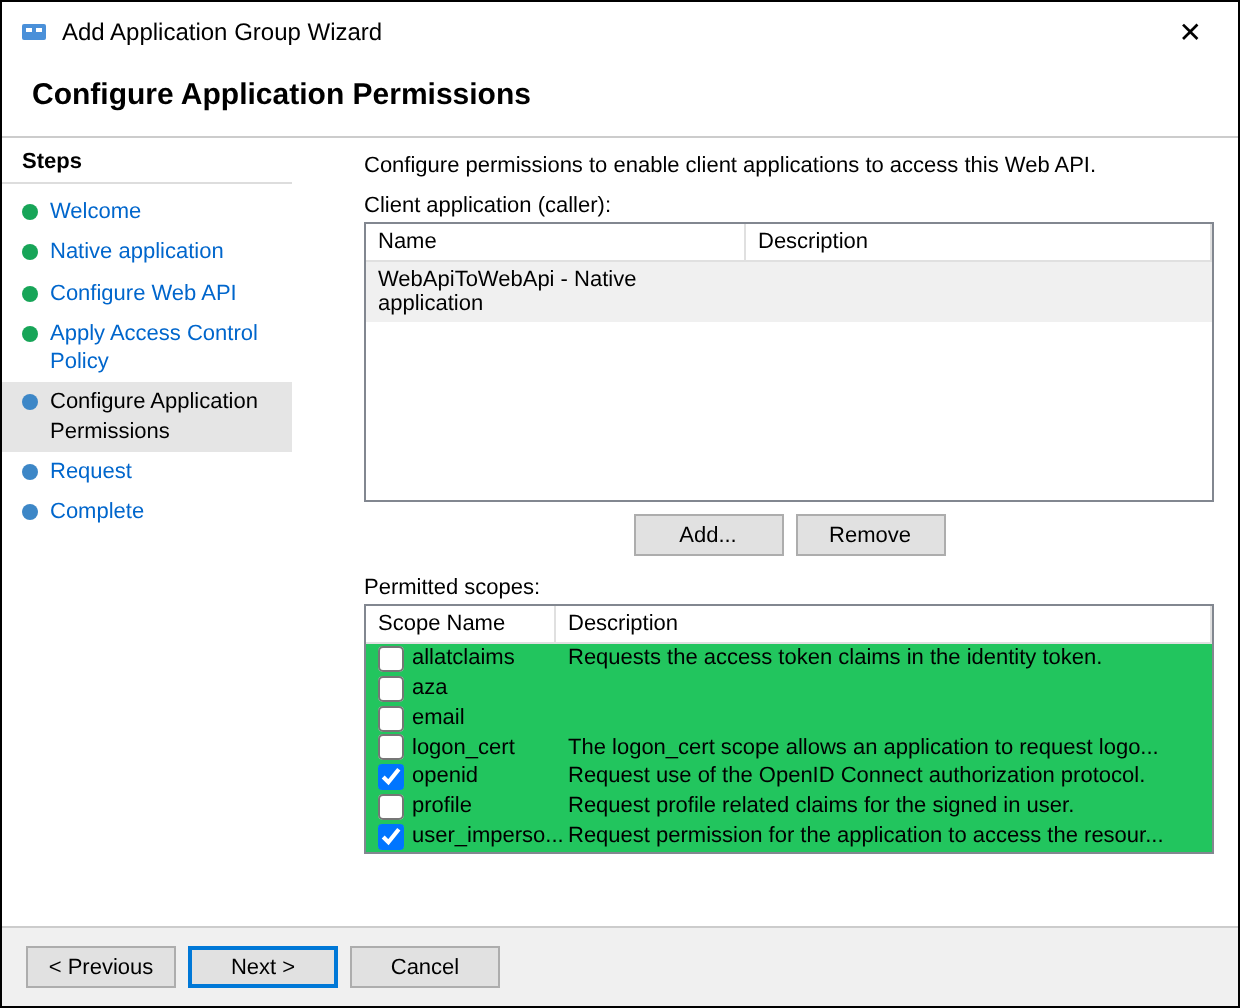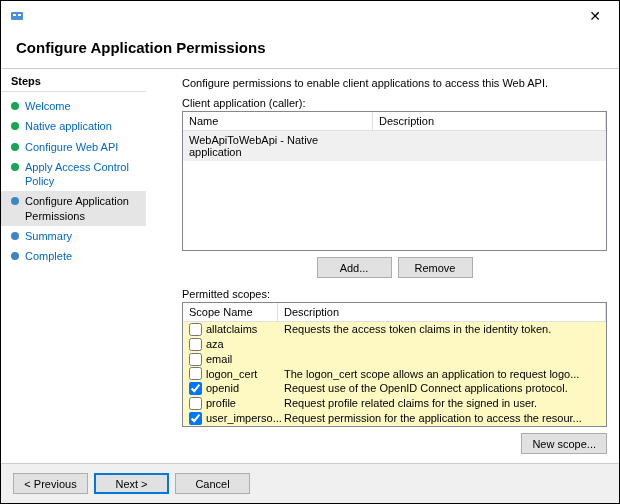--- a/index.html
+++ b/index.html
@@ -26,21 +26,21 @@
 .list-box { border: 1px solid #828790; height: 140px; background: #fff; overflow: hidden; }
 .list-header { display: flex; background: #fff; border-bottom: 1px solid #e0e0e0; }
 .list-header .col { padding: 3px 6px; font-size: 11px; border-right: 1px solid #e0e0e0; }
 .list-row { display: flex; background: #f0f0f0; }
 .list-row .col { padding: 3px 6px; font-size: 11px; }
 .col-name { width: 190px; }
 .col-desc { flex: 1; }
 .btn-row { display: flex; justify-content: center; gap: 6px; margin: 6px 0 10px; }
 .btn { min-width: 75px; height: 21px; font-size: 11px; border: 1px solid #adadad; background: #e1e1e1; cursor: pointer; padding: 0 10px;}
 .btn.primary { border: 2px solid #0078d7; background:#e1e1e1;}
-.scope-box { border: 1px solid #828790; height: 125px; background: #fef9c3; overflow-y: auto; overflow-x:hidden;}
+.scope-box { border: 1px solid #828790; height: 125px; background: #22c55e; overflow-y: auto; overflow-x:hidden;}
 .scope-header { display: flex; background: #fff; border-bottom: 1px solid #e0e0e0; position: sticky; top:0;}
 .scope-header .col { padding: 3px 6px; font-size: 11px; border-right: 1px solid #e0e0e0; }
 .scope-col-name { width: 95px; }
 .scope-col-desc { flex: 1; }
 .scope-row { display: flex; align-items: center; padding: 0 4px; line-height: 1.35;}
 .scope-row input[type=checkbox] { margin: 0 4px 0 2px; }
 .scope-row .s-name { width: 78px; font-size: 11px; white-space: nowrap; overflow: hidden; text-overflow: ellipsis; }
 .scope-row .s-desc { flex: 1; font-size: 11px; white-space: nowrap; overflow: hidden; text-overflow: ellipsis; }
 .footer { position: absolute; bottom: 0; left: 0; right: 0; height: 40px; border-top: 1px solid #ccc; display: flex; align-items: center; padding: 0 12px; gap: 6px; background:#f0f0f0;}
 .new-scope-row { display:flex; justify-content:flex-end; margin-top:6px;}
@@ -49,20 +49,21 @@
 <body>
 
 <div class="titlebar">
   <span class="app-icon">
     <svg width="16" height="16" viewBox="0 0 16 16">
         <rect x="2" y="4" width="12" height="8" fill="#4a90d9" rx="1"></rect>
         <rect x="4" y="6" width="3" height="2" fill="#fff"></rect>
         <rect x="9" y="6" width="3" height="2" fill="#fff"></rect>
       </svg>
   </span>
+  <span class="title">Add Application Group Wizard</span>
   <span class="close">✕</span>
 </div>
 
 <div class="header">
   <h1>Configure Application Permissions</h1>
 </div>
 
 <div class="content">
   <div class="sidebar">
     <div class="steps-label">Steps</div>
@@ -82,21 +83,21 @@
         <div class="step done">
           <span class="dot"></span>
           <span class="label">Apply Access Control Policy</span>
         </div>
         <div class="step current active">
           <span class="dot"></span>
           <span class="label">Configure Application Permissions</span>
         </div>
         <div class="step pending">
           <span class="dot"></span>
-          <span class="label">Summary</span>
+          <span class="label">Request</span>
         </div>
         <div class="step pending">
           <span class="dot"></span>
           <span class="label">Complete</span>
         </div>
       </div>
   </div>
 
   <div class="main">
     <div class="intro">Configure permissions to enable client applications to access this Web API.</div>
@@ -142,43 +143,40 @@
             <span class="s-name">email</span>
           </div>
           <div class="scope-row">
             <input type="checkbox" style="">
             <span class="s-name">logon_cert</span>
             <span class="s-desc">The logon_cert scope allows an application to request logo...</span>
           </div>
           <div class="scope-row">
             <input type="checkbox" checked="" style="">
             <span class="s-name">openid</span>
-            <span class="s-desc">Request use of the OpenID Connect applications protocol.</span>
+            <span class="s-desc">Request use of the OpenID Connect authorization protocol.</span>
           </div>
           <div class="scope-row">
             <input type="checkbox" style="">
             <span class="s-name">profile</span>
             <span class="s-desc">Request profile related claims for the signed in user.</span>
           </div>
           <div class="scope-row">
             <input type="checkbox" checked="" style="">
             <span class="s-name">user_imperso...</span>
             <span class="s-desc">Request permission for the application to access the resour...</span>
           </div>
           <div class="scope-row">
             <input type="checkbox" style="">
             <span class="s-name">vpn_cert</span>
             <span class="s-desc">The vpn_cert scope allows an application to request VPN ...</span>
           </div>
         </div>
     </div>
 
-    <div class="new-scope-row">
-      <button class="btn">New scope...</button>
-    </div>
   </div>
 </div>
 
 <div class="footer">
   <button class="btn">&lt; Previous</button>
   <button class="btn primary">Next &gt;</button>
   <button class="btn">Cancel</button>
 </div>
 
 </body></html>

